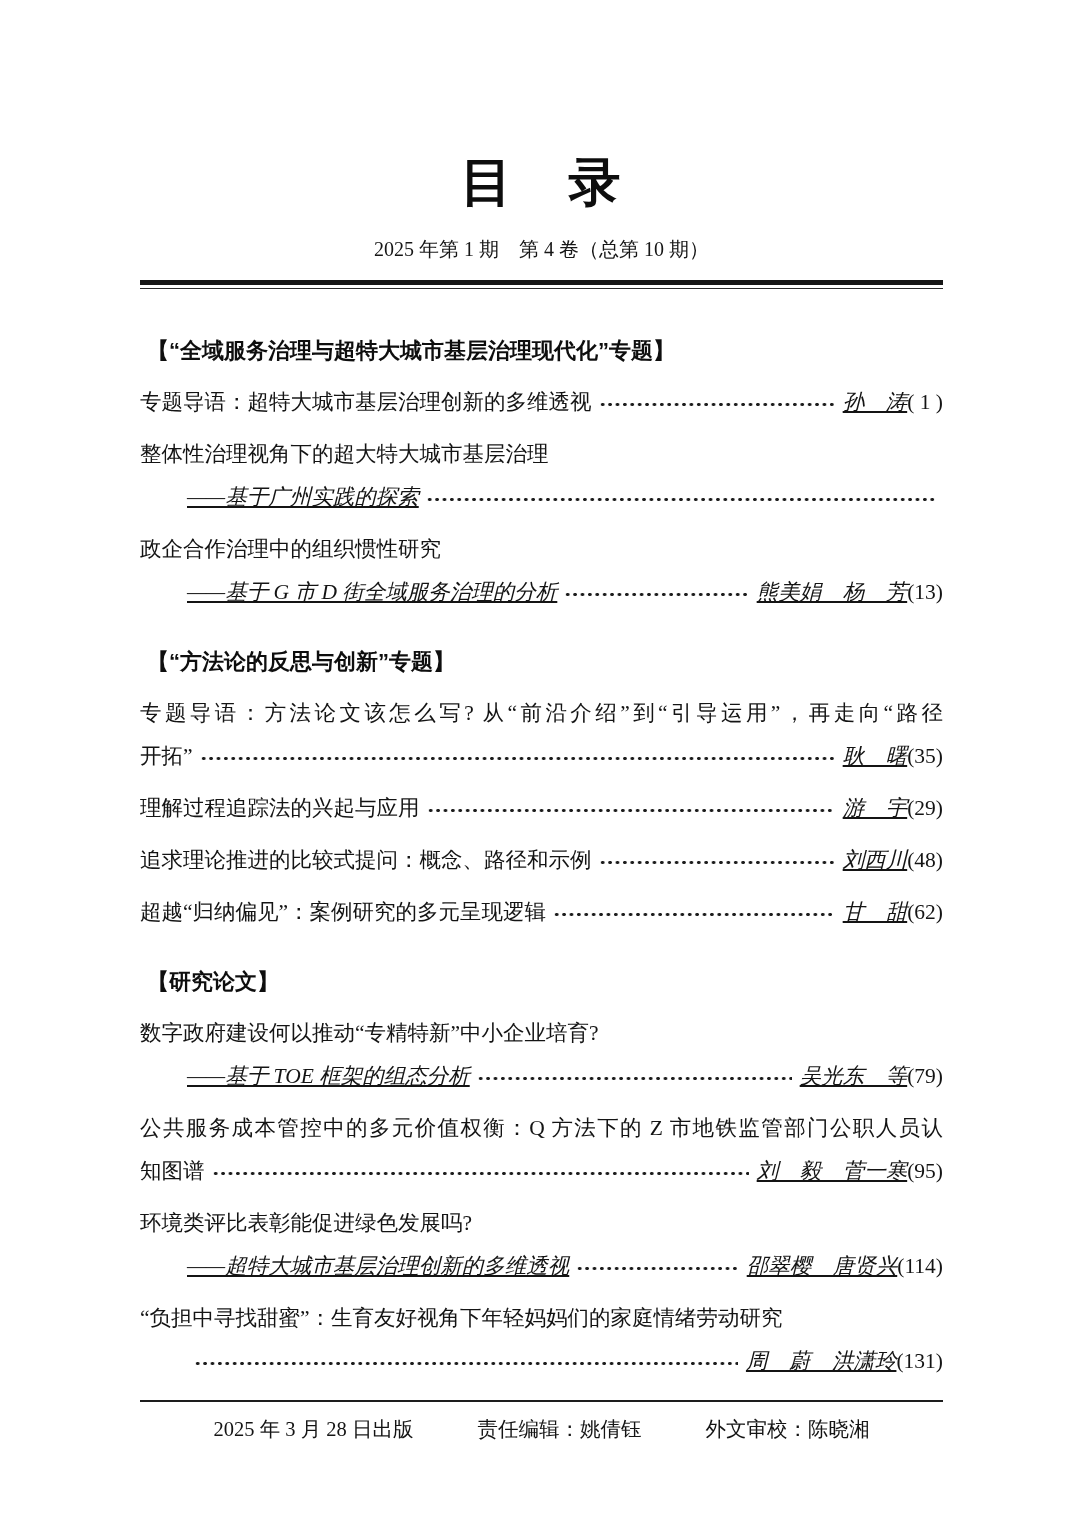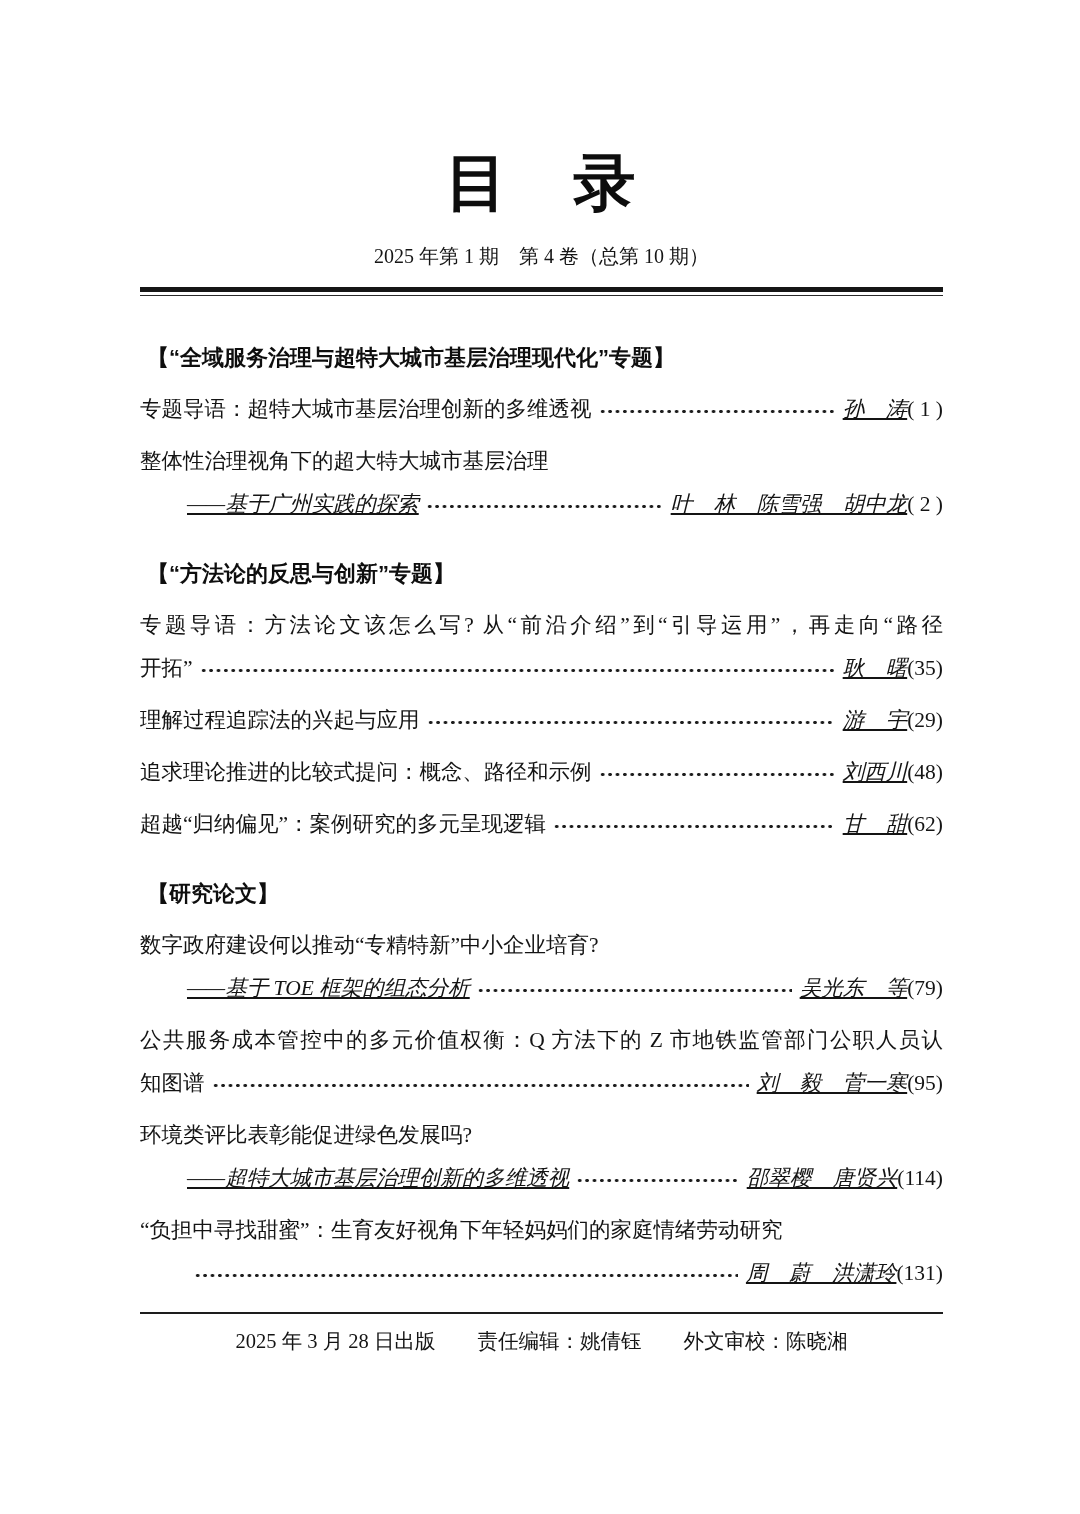--- a/index.html
+++ b/index.html
@@ -8,27 +8,27 @@
     background:#ffffff;color:#141414;
     font-family:"Liberation Serif","DejaVu Serif",serif;
     overflow:hidden;
   }
   .page{width:803px;margin:0 auto 0 140px;position:relative;}
 
   
   .journal-title{
     margin-top:150px;
     text-align:center;
-    font-size:62px;line-height:66px;
+    font-size:52px;line-height:66px;
     font-weight:bold;
     letter-spacing:2px;
     color:#0d0d0d;
   }
   .issue-line{
-    margin-top:27px;
+    margin-top:20px;
     text-align:center;
     font-size:20px;line-height:27px;
     color:#161616;
   }
   .double-rule{margin-top:17px;}
   .double-rule .thick{height:4.5px;background:#161616;}
   .double-rule .thin{height:1.8px;background:#2a2a2a;margin-top:3px;}
 
   
   #toc{margin-top:40px;}
@@ -56,21 +56,21 @@
     background-position:left 55%;
     margin:0 8px 0 7px;
   }
   .rightgrp{white-space:nowrap;display:flex;align-items:baseline;}
   .pageno{font-style:normal;}
 
   
   .footer-rule{height:2px;background:#1d1d1d;margin-top:17px;}
   .footer-line{
     margin-top:13px;
-    display:flex;justify-content:center;gap:42px;
+    display:flex;justify-content:center;gap:64px;
     font-size:20.5px;line-height:29px;
   }
 </style>
 </head>
 <body>
 
 <div class="page">
 
   <div class="journal-title">目　录</div>
   <div class="issue-line">2025 年第 1 期　第 4 卷（总第 10 期）</div>
@@ -90,23 +90,30 @@
             <span class="authors">孙　涛</span>
             <span class="pageno">( 1 )</span>
           </span>
         </div>
       </div>
       <div class="entry">
         <div class="line"><span class="t">整体性治理视角下的超大特大城市基层治理</span></div>
         <div class="line flexline indent">
           <span class="t">——基于广州实践的探索</span>
           <span class="leader"></span>
-          <span class="rightgrp">
-            <span class="authors">叶　林　陈雪强　胡中龙</span>
-            <span class="pageno">( 2 )</span>
+        </div>
+      </div>
+      <div class="entry">
+        <div class="line"><span class="t">政企合作治理中的组织惯性研究</span></div>
+        <div class="line flexline indent">
+          <span class="t">——基于 G 市 D 街全域服务治理的分析</span>
+          <span class="leader"></span>
+          <span class="rightgrp">
+            <span class="authors">熊美娟　杨　芳</span>
+            <span class="pageno">(13)</span>
           </span>
         </div>
       </div>
       <div class="section-header">【“方法论的反思与创新”专题】</div>
       <div class="entry">
         <div class="line fill"><span class="t">专题导语：方法论文该怎么写? 从“前沿介绍”到“引导运用”，再走向“路径</span></div>
         <div class="line flexline">
           <span class="t">开拓”</span>
           <span class="leader"></span>
           <span class="rightgrp">

